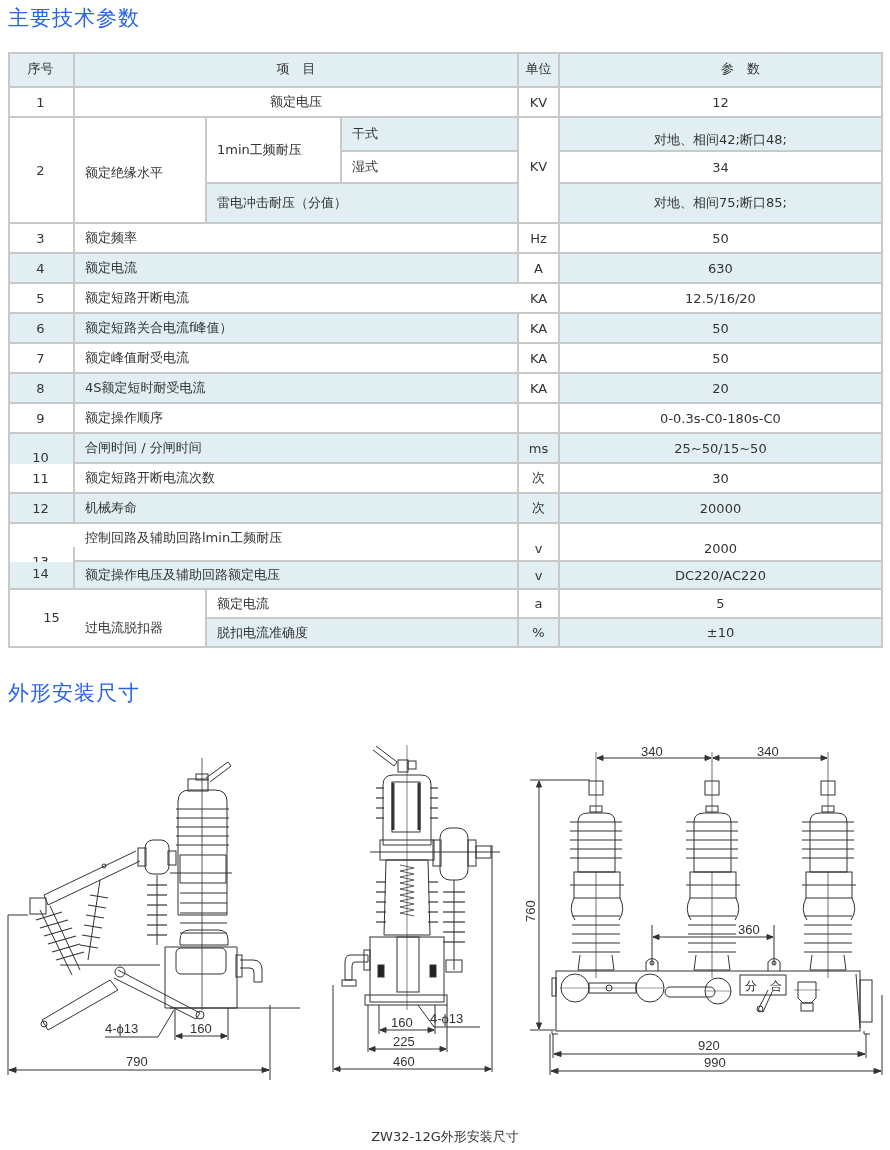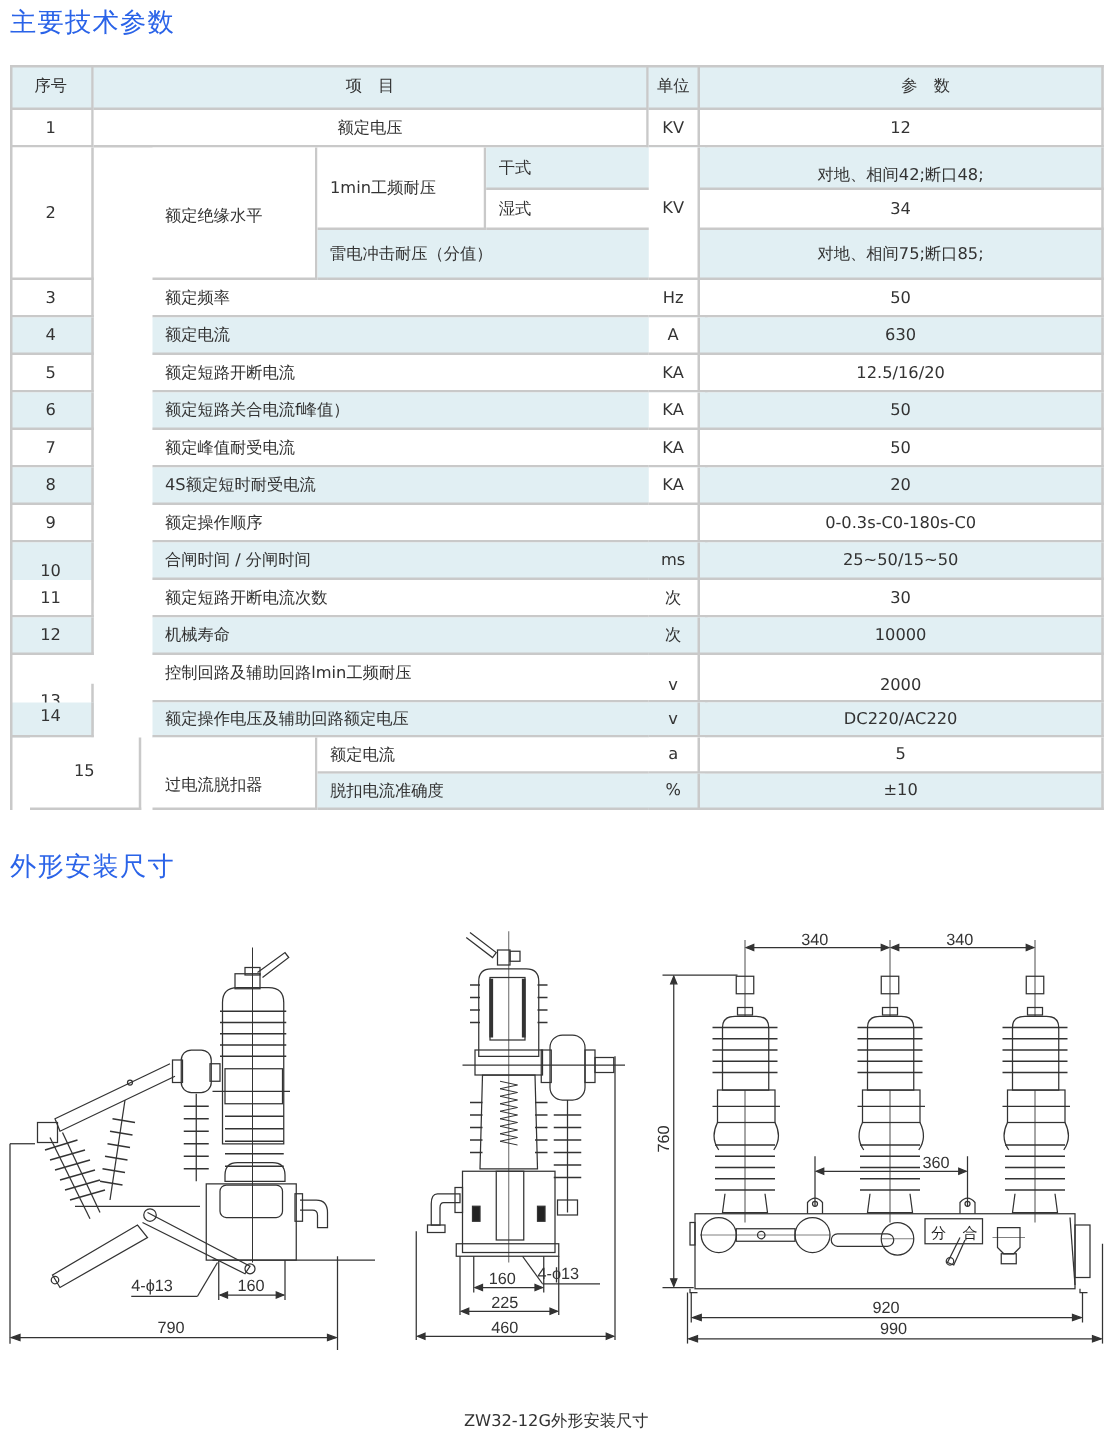--- a/index.html
+++ b/index.html
@@ -6,21 +6,21 @@
   body { width:890px; height:1150px; position:relative; overflow:hidden;
          font-family:"DejaVu Sans","Liberation Sans",sans-serif; color:#333; }
   .section-title { position:absolute; left:8px; font-size:21px; color:#2a63e8; letter-spacing:1px; }
   #t1 { top:4px; }
   #t2 { top:679px; }
 
   .tbl { position:absolute; left:8px; top:52px; width:875px; height:596px; }
   .cell { position:absolute; box-sizing:border-box; border-right:2px solid #c9c9c9; border-bottom:2px solid #c9c9c9;
           display:flex; align-items:center; font-size:13px; color:#333; white-space:nowrap; }
   .c { justify-content:center; }
-  .l { justify-content:flex-start; padding-left:10px;margin-left:47px; }
+  .l { justify-content:flex-start; padding-left:10px; }
   .blue { background:#e1eff3; }
   .white { background:#ffffff; }
   .frame { position:absolute; left:0; top:0; width:875px; height:596px; box-sizing:border-box;
            border-top:2px solid #c9c9c9; border-left:2px solid #c9c9c9; pointer-events:none; }
   .bottomv { align-items:flex-end; padding-bottom:4px; }
 
   .drawing { position:absolute; }
   .caption { position:absolute; left:0; width:890px; top:1128px; text-align:center; font-size:13px; color:#333; }
   svg text { font-family:"Liberation Sans","DejaVu Sans",sans-serif; }
 </style>
@@ -56,21 +56,21 @@
   <div class="cell l white" style="left:67px;top:172px;width:444px;height:30px;">额定频率</div>
   <div class="cell c white" style="left:511px;top:172px;width:41px;height:30px;">Hz</div>
   <div class="cell c white" style="left:552px;top:172px;width:323px;height:30px;">50</div>
 
   <div class="cell c blue" style="left:0;top:202px;width:67px;height:30px;">4</div>
   <div class="cell l blue" style="left:67px;top:202px;width:444px;height:30px;">额定电流</div>
   <div class="cell c white" style="left:511px;top:202px;width:41px;height:30px;">A</div>
   <div class="cell c blue" style="left:552px;top:202px;width:323px;height:30px;">630</div>
 
   <div class="cell c white" style="left:0;top:232px;width:67px;height:30px;">5</div>
-  <div class="cell l white" style="left:67px;top:232px;width:444px;height:30px;">额定短路开断电流</div>
+  <div class="cell l white" style="left:67px;top:232px;width:484px;height:30px;">额定短路开断电流</div>
   <div class="cell c white" style="left:511px;top:232px;width:41px;height:30px;">KA</div>
   <div class="cell c white" style="left:552px;top:232px;width:323px;height:30px;">12.5/16/20</div>
 
   <div class="cell c blue" style="left:0;top:262px;width:67px;height:30px;">6</div>
   <div class="cell l blue" style="left:67px;top:262px;width:444px;height:30px;">额定短路关合电流f峰值）</div>
   <div class="cell c white" style="left:511px;top:262px;width:41px;height:30px;">KA</div>
   <div class="cell c blue" style="left:552px;top:262px;width:323px;height:30px;">50</div>
 
   <div class="cell c white" style="left:0;top:292px;width:67px;height:30px;">7</div>
   <div class="cell l white" style="left:67px;top:292px;width:444px;height:30px;">额定峰值耐受电流</div>
@@ -93,33 +93,33 @@
   <div class="cell c blue" style="left:552px;top:382px;width:323px;height:30px;">25~50/15~50</div>
 
   <div class="cell c white" style="left:0;top:412px;width:67px;height:30px;">11</div>
   <div class="cell l white" style="left:67px;top:412px;width:444px;height:30px;">额定短路开断电流次数</div>
   <div class="cell c white" style="left:511px;top:412px;width:41px;height:30px;">次</div>
   <div class="cell c white" style="left:552px;top:412px;width:323px;height:30px;">30</div>
 
   <div class="cell c blue" style="left:0;top:442px;width:67px;height:30px;">12</div>
   <div class="cell l blue" style="left:67px;top:442px;width:444px;height:30px;">机械寿命</div>
   <div class="cell c blue" style="left:511px;top:442px;width:41px;height:30px;">次</div>
-  <div class="cell c blue" style="left:552px;top:442px;width:323px;height:30px;">10000</div>
+  <div class="cell c blue" style="left:552px;top:442px;width:323px;height:30px;">20000</div>
 
   <div class="cell c white" style="left:0;top:472px;width:67px;height:38px;padding-bottom:8px;margin-top:23px;">13</div>
   <div class="cell l white" style="left:67px;top:472px;width:444px;height:38px;padding-bottom:8px;">控制回路及辅助回路lmin工频耐压</div>
   <div class="cell c white bottomv" style="left:511px;top:472px;width:41px;height:38px;">v</div>
   <div class="cell c white bottomv" style="left:552px;top:472px;width:323px;height:38px;">2000</div>
 
   <div class="cell c blue" style="left:0;top:510px;width:67px;height:28px;padding-bottom:4px;">14</div>
   <div class="cell l blue" style="left:67px;top:510px;width:444px;height:28px;">额定操作电压及辅助回路额定电压</div>
   <div class="cell c blue" style="left:511px;top:510px;width:41px;height:28px;">v</div>
   <div class="cell c blue" style="left:552px;top:510px;width:323px;height:28px;">DC220/AC220</div>
 
-  <div class="cell c white" style="left:16px;top:538px;width:89px;height:58px;padding-bottom:2px;">15</div>
+  <div class="cell c white" style="left:0;top:538px;width:89px;height:58px;padding-bottom:2px;">15</div>
   <div class="cell l white" style="left:67px;top:538px;width:132px;height:58px;padding-top:20px;">过电流脱扣器</div>
   <div class="cell l white" style="left:199px;top:538px;width:312px;height:29px;">额定电流</div>
   <div class="cell c white" style="left:511px;top:538px;width:41px;height:29px;">a</div>
   <div class="cell c white" style="left:552px;top:538px;width:323px;height:29px;">5</div>
   <div class="cell l blue" style="left:199px;top:567px;width:312px;height:29px;">脱扣电流准确度</div>
   <div class="cell c blue" style="left:511px;top:567px;width:41px;height:29px;">%</div>
   <div class="cell c blue" style="left:552px;top:567px;width:323px;height:29px;">±10</div>
 
   <div class="frame"></div>
 </div>

